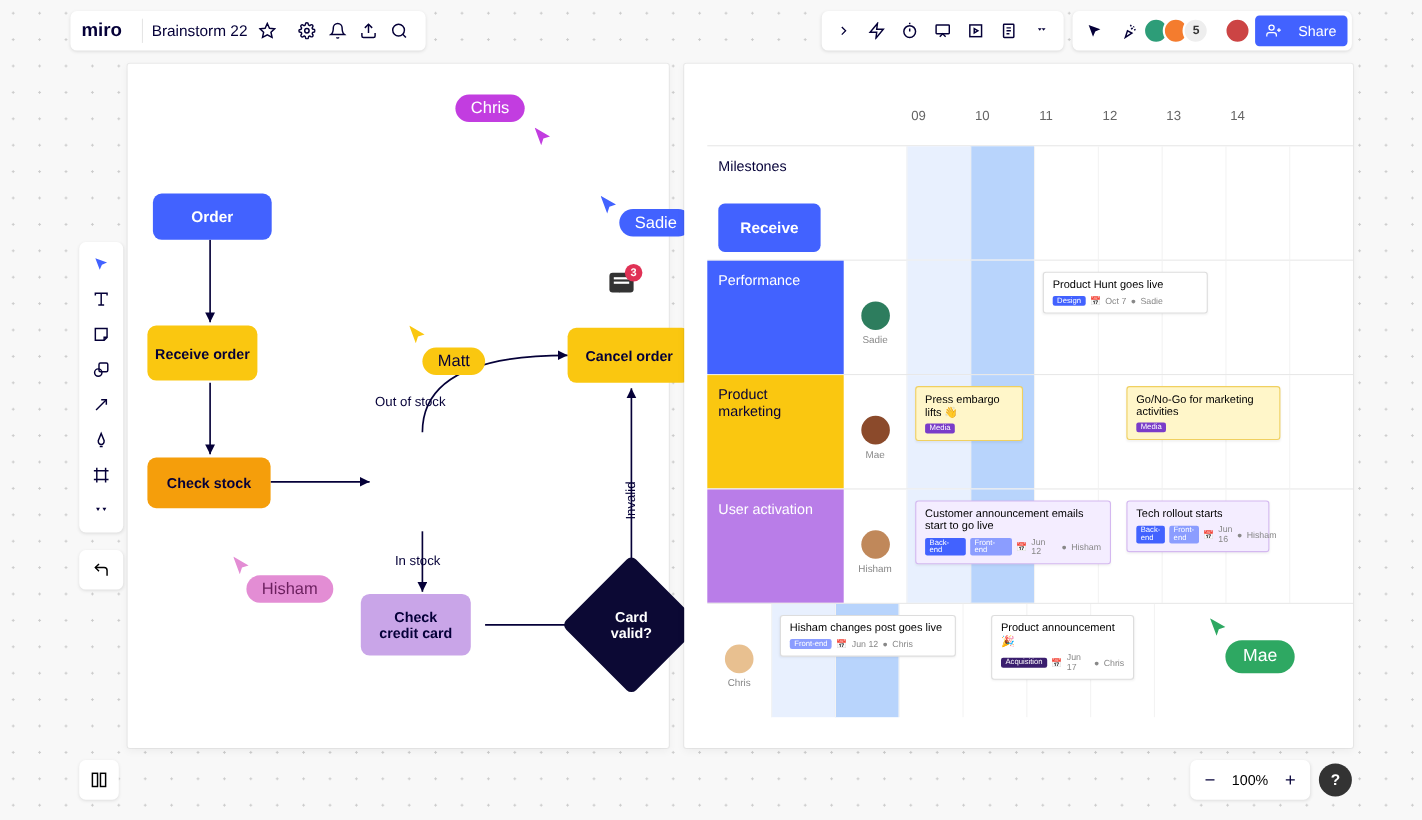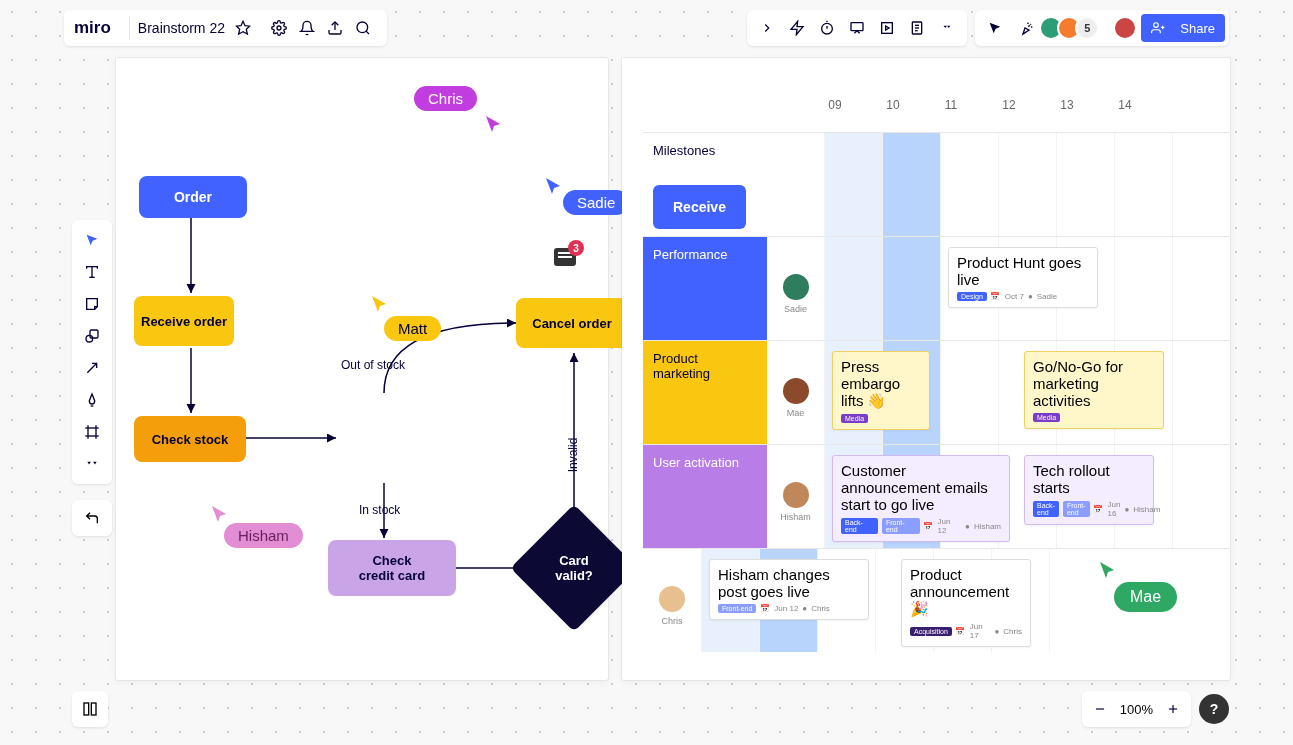--- a/index.html
+++ b/index.html
@@ -64,21 +64,21 @@
 .tl-row.track { height: 104px; }
 .row-label { width: 126px; padding: 10px; font-size: 13px; color: #050038; display: flex; flex-direction: column; gap: 8px; }
 .row-cells { flex: 1; position: relative; display: flex; }
 .row-cell { width: 58px; border-left: 1px solid #f3f3f3; }
 .row-cell.highlight { background: #e8f0fe; }
 .row-cell.highlight2 { background: #b8d4fc; }
 .row-avatar { width: 58px; display: flex; flex-direction: column; align-items: center; justify-content: center; gap: 4px; padding-top: 10px; }
 .row-avatar .av { width: 26px; height: 26px; border-radius: 50%; }
 .row-avatar .name { font-size: 9px; color: #888; }
 .card { position: absolute; background: #fff; border: 1px solid #ddd; border-radius: 3px; padding: 6px 8px; font-size: 9px; box-shadow: 0 1px 2px rgba(0,0,0,.05); }
-.card .title { font-size: 15px; margin-bottom: 4px; }
+.card .title { font-size: 10px; margin-bottom: 4px; }
 .card .meta { display: flex; gap: 4px; align-items: center; font-size: 8px; color: #888; }
 .tag { display: inline-block; padding: 1px 4px; border-radius: 2px; font-size: 7px; color: #fff; }
 .receive-pill { position: absolute; background: #4262ff; color: #fff; border-radius: 6px; padding: 14px 20px; font-size: 14px; font-weight: 600; }
 
 svg.arrow { position: absolute; overflow: visible; pointer-events: none; }
 </style>
 </head>
 <body>
 
 <div class="dots-bg"></div>
@@ -301,21 +301,21 @@
 
     <line x1="325" y1="510" x2="410" y2="510" stroke="#050038" stroke-width="1.5" marker-end="url(#ah)"></line>
 
     <line x1="458" y1="465" x2="458" y2="295" stroke="#050038" stroke-width="1.5" marker-end="url(#ah)"></line>
   </svg>
 
   <div class="node blue" style="left:23px;top:118px;width:108px;height:42px;font-size:14px">Order</div>
   <div class="node yellow" style="left:18px;top:238px;width:100px;height:50px;font-size:13px">Receive order</div>
   <div class="node orange" style="left:18px;top:358px;width:112px;height:46px;font-size:13px">Check stock</div>
   <div class="node yellow" style="left:400px;top:240px;width:112px;height:50px;font-size:13px">Cancel order</div>
-  <div class="node purple" style="left:212px;top:482px;width:128px;height:56px;font-size:13px;white-space:pre-line">Check
+  <div class="node purple" style="left:212px;top:482px;width:100px;height:56px;font-size:13px;white-space:pre-line">Check
 credit card</div>
 
   <div class="diamond" style="left:413px;top:465px">
     <div class="shape"></div>
       <div class="text" style="white-space:pre-line">Card
 valid?</div>
   </div>
 
   <div class="arrow-label" style="left:225px;top:300px">Out of stock</div>
   <div class="arrow-label" style="left:243px;top:445px">In stock</div>

